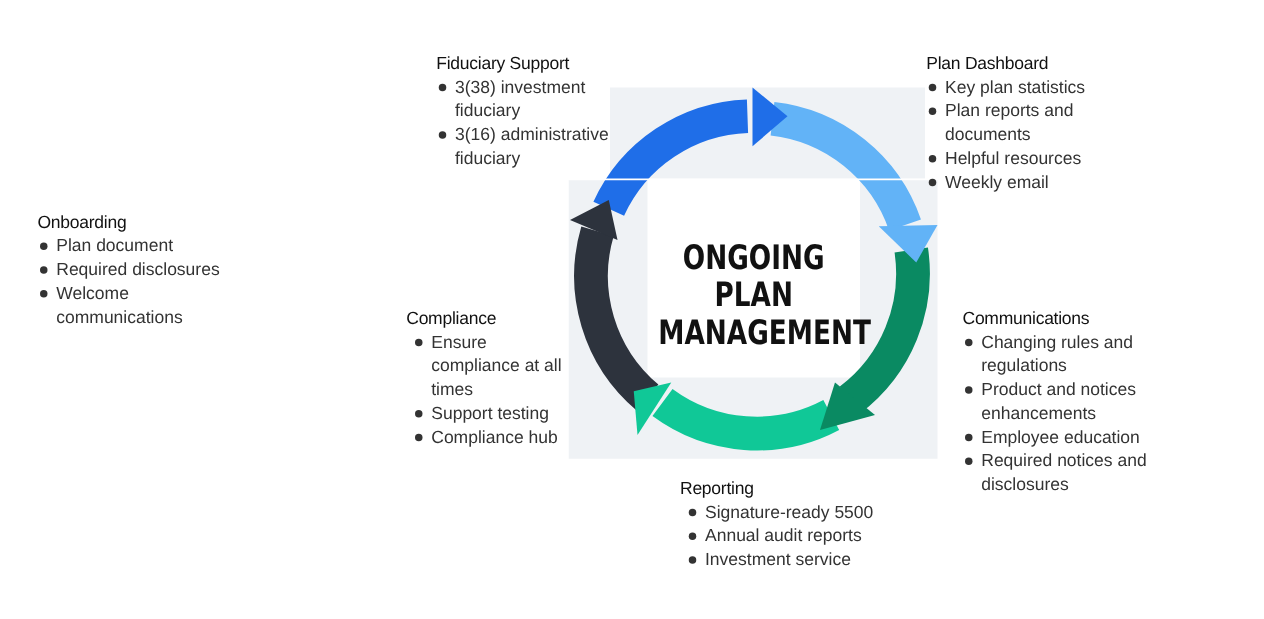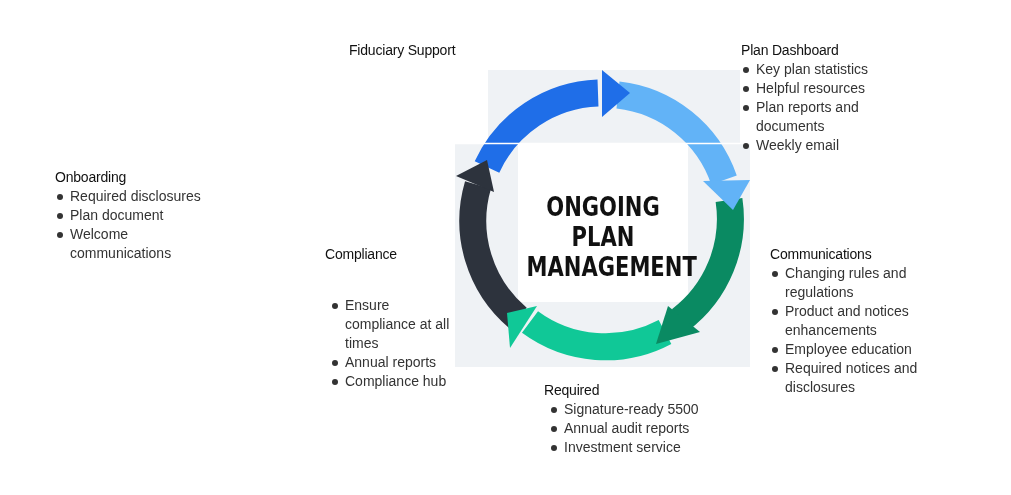--- a/index.html
+++ b/index.html
@@ -38,62 +38,66 @@
   <polygon points="537,306 510,348 507,313" fill="#10c897"></polygon>
   <polygon points="456,176 487,160 494,192" fill="#2d333d"></polygon>
   <line x1="455" y1="143.5" x2="750" y2="143.5" stroke="#ffffff" stroke-width="1.5"></line>
 </svg>
 
 <div class="center-title">
   <div>ONGOING PLAN</div>
   <div>MANAGEMENT</div>
 </div>
 
-<div class="block" style="left:55px;top:168px;width:180px;">
+<div class="block" style="left:30px;top:168px;width:180px;">
   <h3>Onboarding</h3>
   <ul>
+    <li>Plan document</li>
     <li>Required disclosures</li>
-    <li>Plan document</li>
     <li style="width:120px;">Welcome communications</li>
   </ul>
 </div>
 
 <div class="block" style="left:349px;top:41px;width:150px;">
   <h3>Fiduciary Support</h3>
+  <ul>
+    <li style="width:115px;">3(38) investment fiduciary</li>
+    <li style="width:140px;">3(16) administrative fiduciary</li>
+  </ul>
 </div>
 
 <div class="block" style="left:741px;top:41px;width:170px;">
   <h3>Plan Dashboard</h3>
   <ul>
     <li>Key plan statistics</li>
+    <li style="width:115px;">Plan reports and documents</li>
     <li>Helpful resources</li>
-    <li style="width:115px;">Plan reports and documents</li>
     <li>Weekly email</li>
   </ul>
 </div>
 
 <div class="block" style="left:770px;top:245px;width:170px;">
   <h3>Communications</h3>
   <ul>
     <li style="width:130px;">Changing rules and regulations</li>
     <li style="width:135px;">Product and notices enhancements</li>
     <li>Employee education</li>
     <li style="width:140px;">Required notices and disclosures</li>
   </ul>
 </div>
 
 <div class="block" style="left:325px;top:245px;width:130px;">
   <h3>Compliance</h3>
   <ul style="margin-left:5px;">
-    <li style="width:112px;margin-top:32px;">Ensure compliance at all times</li>
-    <li>Annual reports</li>
+    <li style="width:112px;">Ensure compliance at all times</li>
+    <li>Support testing</li>
     <li>Compliance hub</li>
   </ul>
 </div>
 
 <div class="block" style="left:544px;top:381px;width:190px;">
-  <h3>Required</h3>
+  <h3>Reporting</h3>
   <ul style="margin-left:5px;">
     <li>Signature-ready 5500</li>
     <li>Annual audit reports</li>
     <li>Investment service</li>
   </ul>
 </div>
 
 </body></html>

